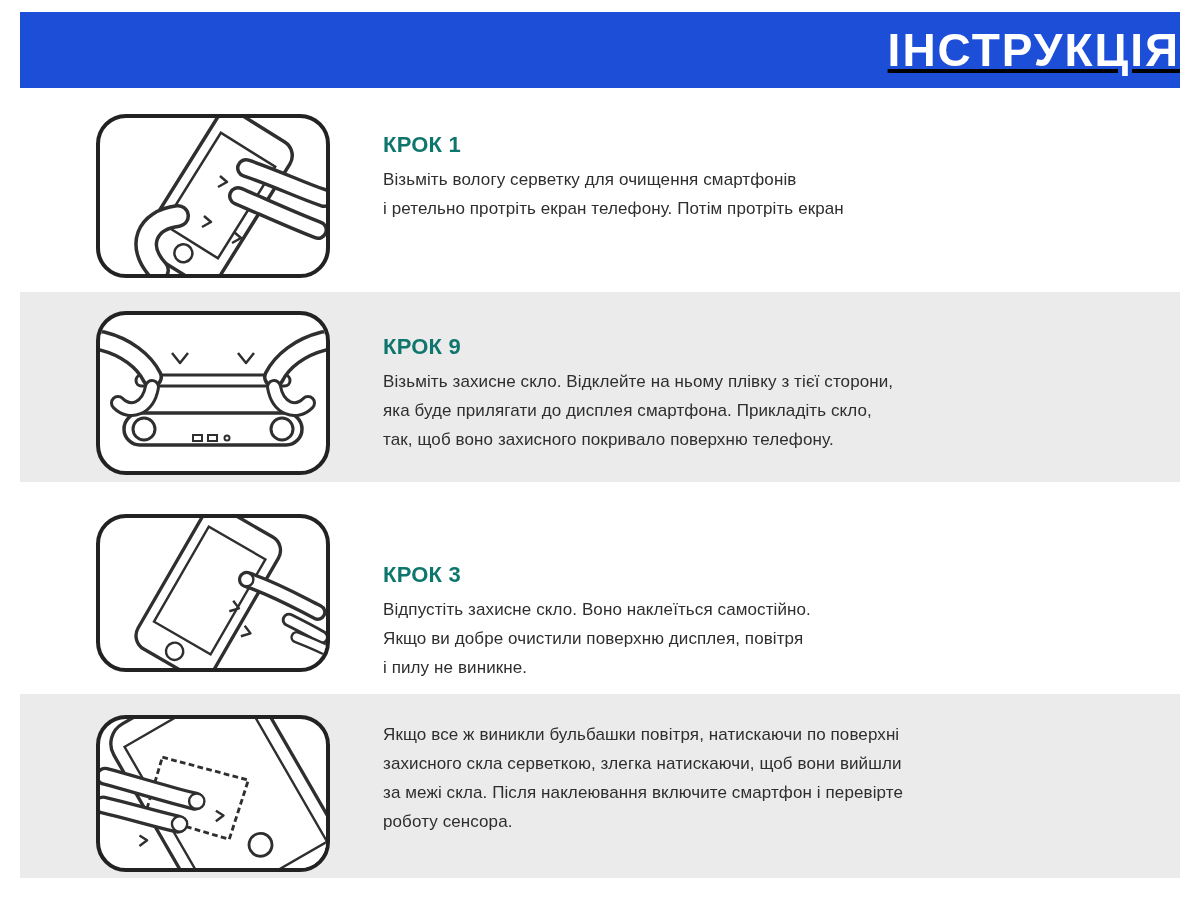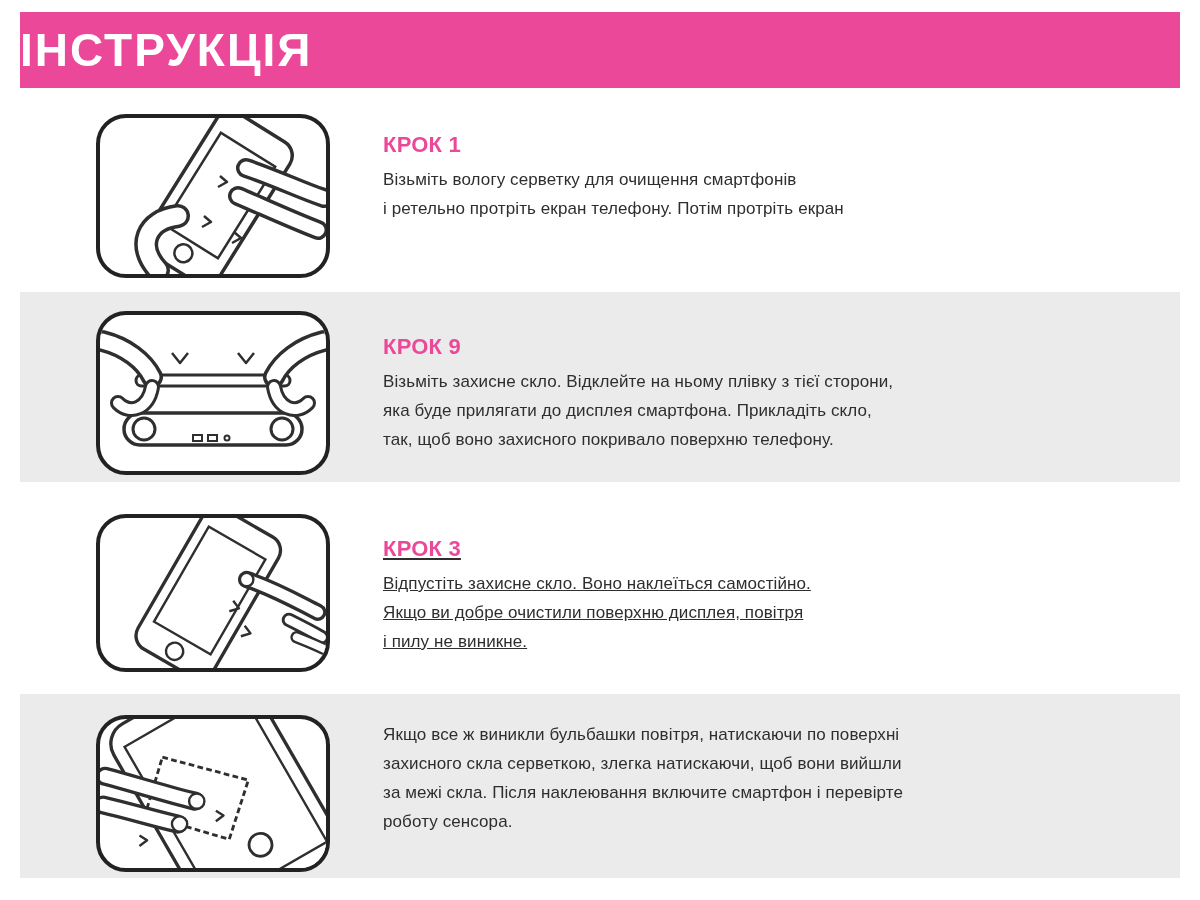--- a/index.html
+++ b/index.html
@@ -1,36 +1,36 @@
 <!DOCTYPE html>
 <html><head>
 <meta charset="utf-8">
 <style>
   html,body{margin:0;padding:0;background:#fff;}
   .page{position:relative;width:1200px;height:900px;background:#ffffff;overflow:hidden;
         font-family:"Liberation Sans","DejaVu Sans",sans-serif;}
-  .banner{position:absolute;left:20px;top:12px;width:1160px;height:76px;background:#ec4899;
-          display:flex;align-items:center;justify-content:flex-start;}
+  .banner{position:absolute;left:20px;top:12px;width:1160px;height:76px;background:#1d4ed8;
+          display:flex;align-items:center;justify-content:flex-end;text-decoration:underline;}
   .banner-title{color:#ffffff;font-size:46px;font-weight:800;letter-spacing:2px;}
   .band{position:absolute;left:20px;width:1160px;background:#ebebeb;}
   .band.b2{top:292px;height:190px;}
   .band.b4{top:694px;height:184px;}
   .frame{position:absolute;left:96px;width:234px;border:4px solid #222;border-radius:30px;
          background:#ffffff;box-sizing:border-box;overflow:hidden;}
   .frame.f1{top:114px;height:164px;}
   .frame.f2{top:311px;height:164px;}
   .frame.f3{top:514px;height:158px;}
   .frame.f4{top:715px;height:157px;}
   .frame svg{display:block;width:100%;height:100%;}
   .textblock{position:absolute;left:383px;color:#2e2e2e;}
   .textblock.t1{top:132px;}
   .textblock.t2{top:334px;}
-  .textblock.t3{top:536px;text-decoration:underline;}
+  .textblock.t3{top:562px;}
   .textblock.t4{top:720px;}
-  .step-heading{font-size:22px;font-weight:700;color:#ec4899;margin:0 0 7px 0;letter-spacing:.2px;}
+  .step-heading{font-size:22px;font-weight:700;color:#0f766e;margin:0 0 7px 0;letter-spacing:.2px;}
   .step-line{font-size:17px;line-height:29px;white-space:nowrap;letter-spacing:.1px;}
 </style>
 </head>
 <body>
 
 <div class="page">
 
   <div class="banner">
     <div class="banner-title">ІНСТРУКЦІЯ</div>
   </div>

